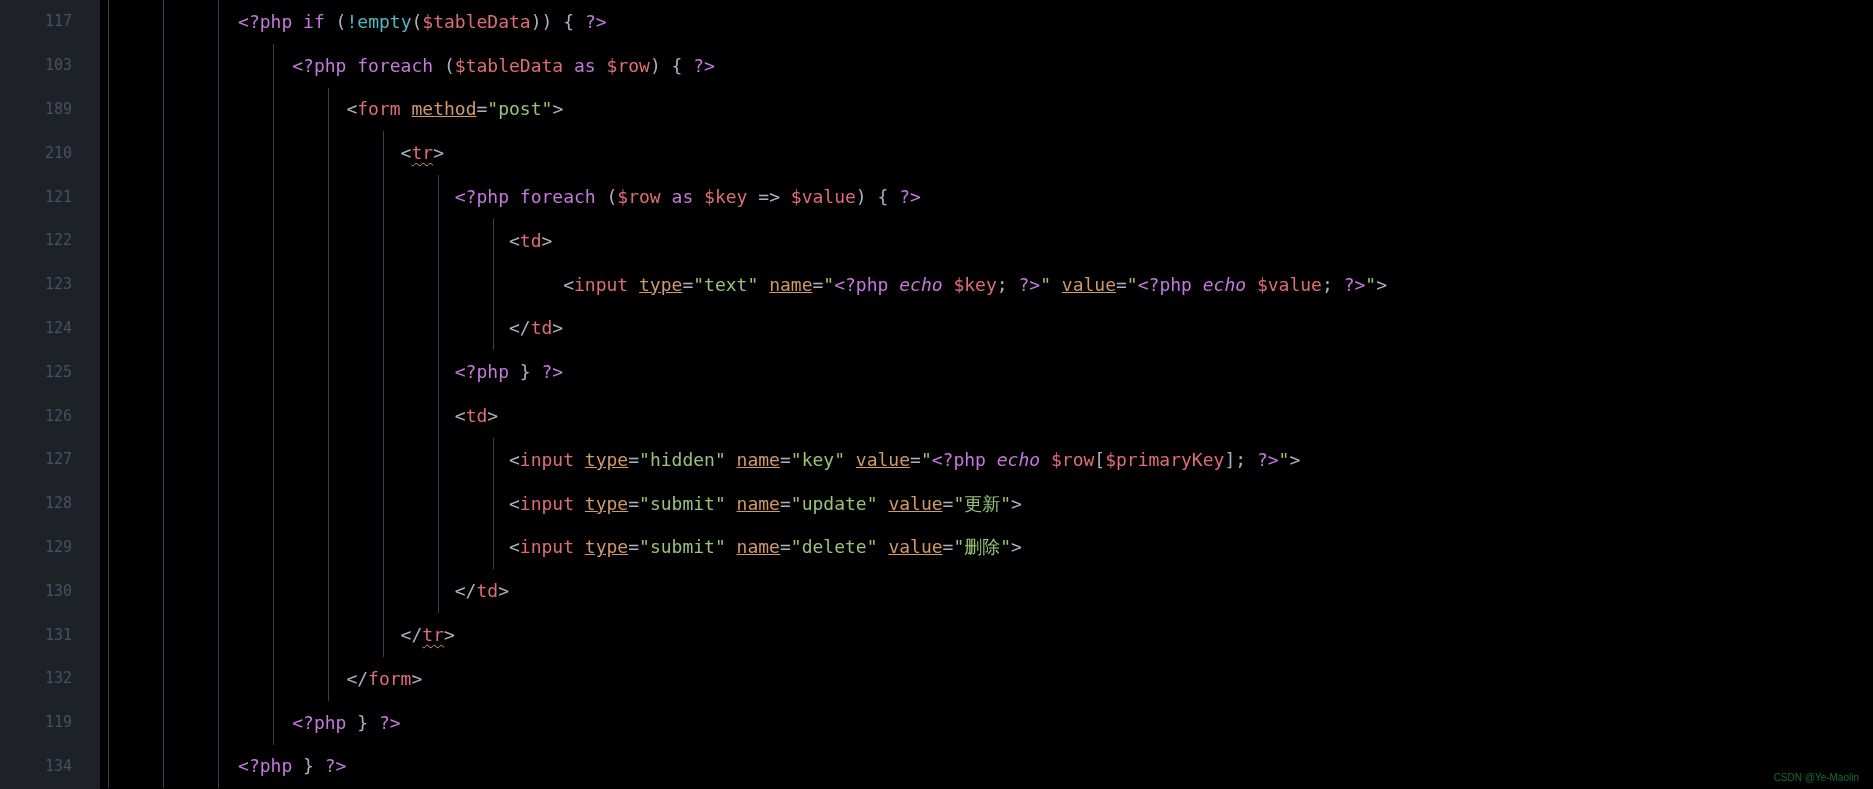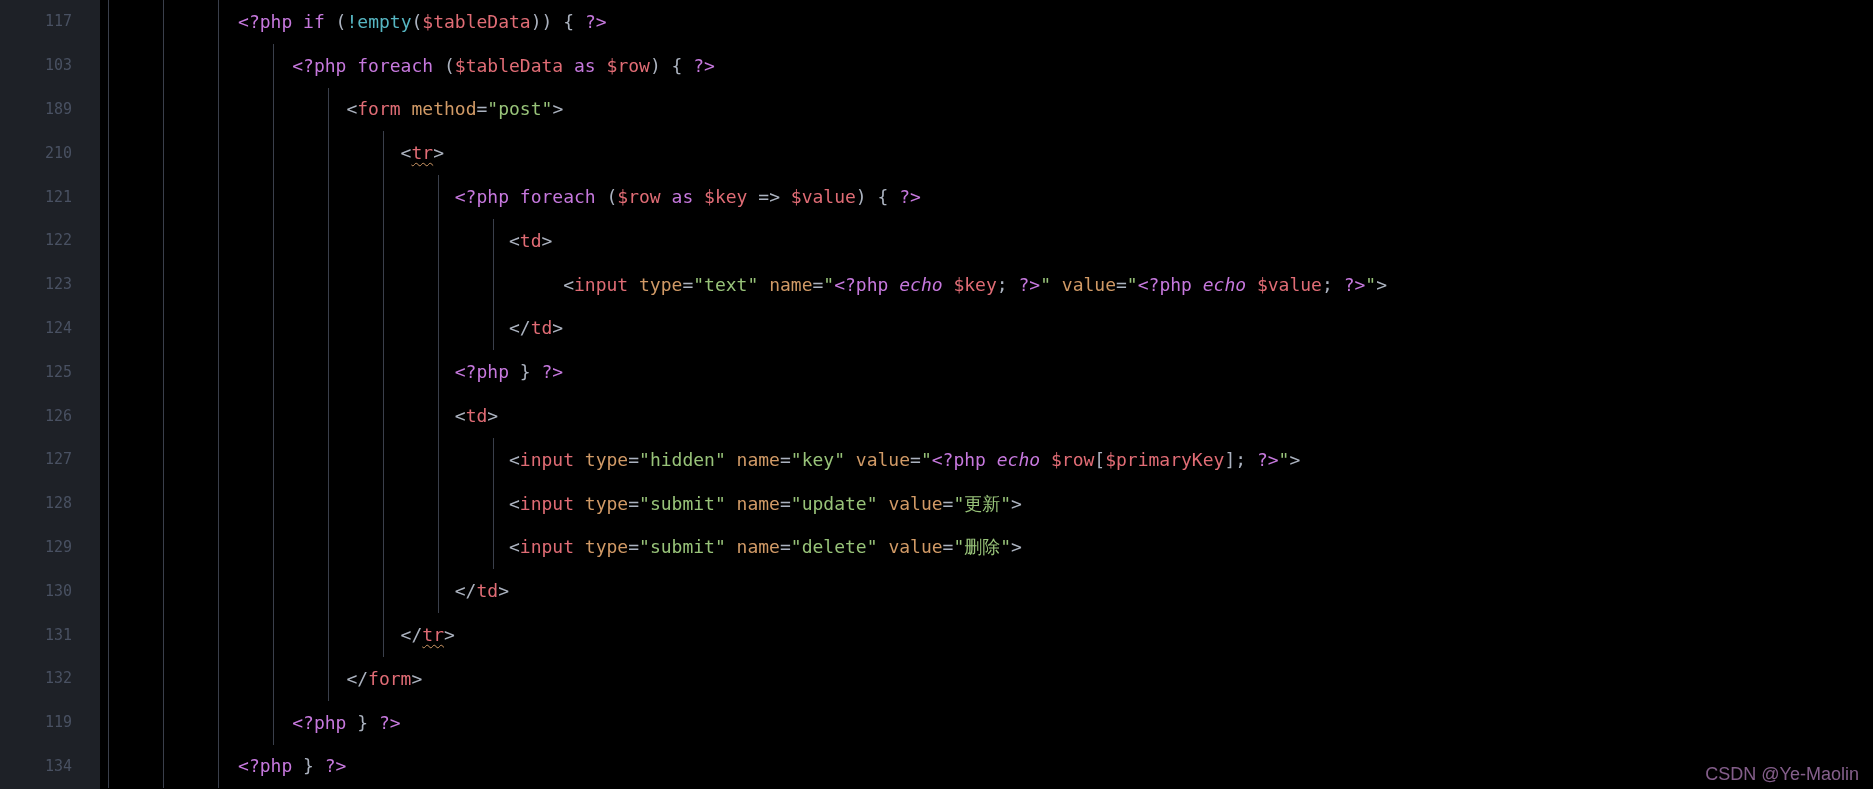--- a/index.html
+++ b/index.html
@@ -65,36 +65,36 @@
   
   .php-tag { color: #c678dd; } 
   .kw { color: #c678dd; } 
   .fn { color: #56b6c2; } 
   .var { color: #e06c75; } 
   .punc { color: #abb2bf; } 
   .op { color: #abb2bf; } 
   .op-cyan { color: #56b6c2; }
   .tag-br { color: #abb2bf; } 
   .tag-name { color: #e06c75; } 
-  .attr { color: #d19a66; } 
+  .attr { color: #d19a66; text-decoration: underline; } 
   .eq { color: #abb2bf; }
   .str { color: #98c379; } 
   .plain { color: #abb2bf; }
   .echo { color: #c678dd; font-style: italic; }
   .squiggle {
     text-decoration: underline wavy #d19a66;
     text-decoration-thickness: 1px;
     text-underline-offset: 3px;
   }
   .watermark {
     position: absolute;
     bottom: 6px;
     right: 14px;
-    color: #f0abfc;
-    font-size: 18px;
+    color: #22c55e;
+    font-size: 10px;
     font-family: sans-serif;
     opacity: 0.55;
   }
 </style>
 </head>
 <body>
 
 <div class="editor">
   <div class="gutter">
     <div class="gutter-line">117</div>

